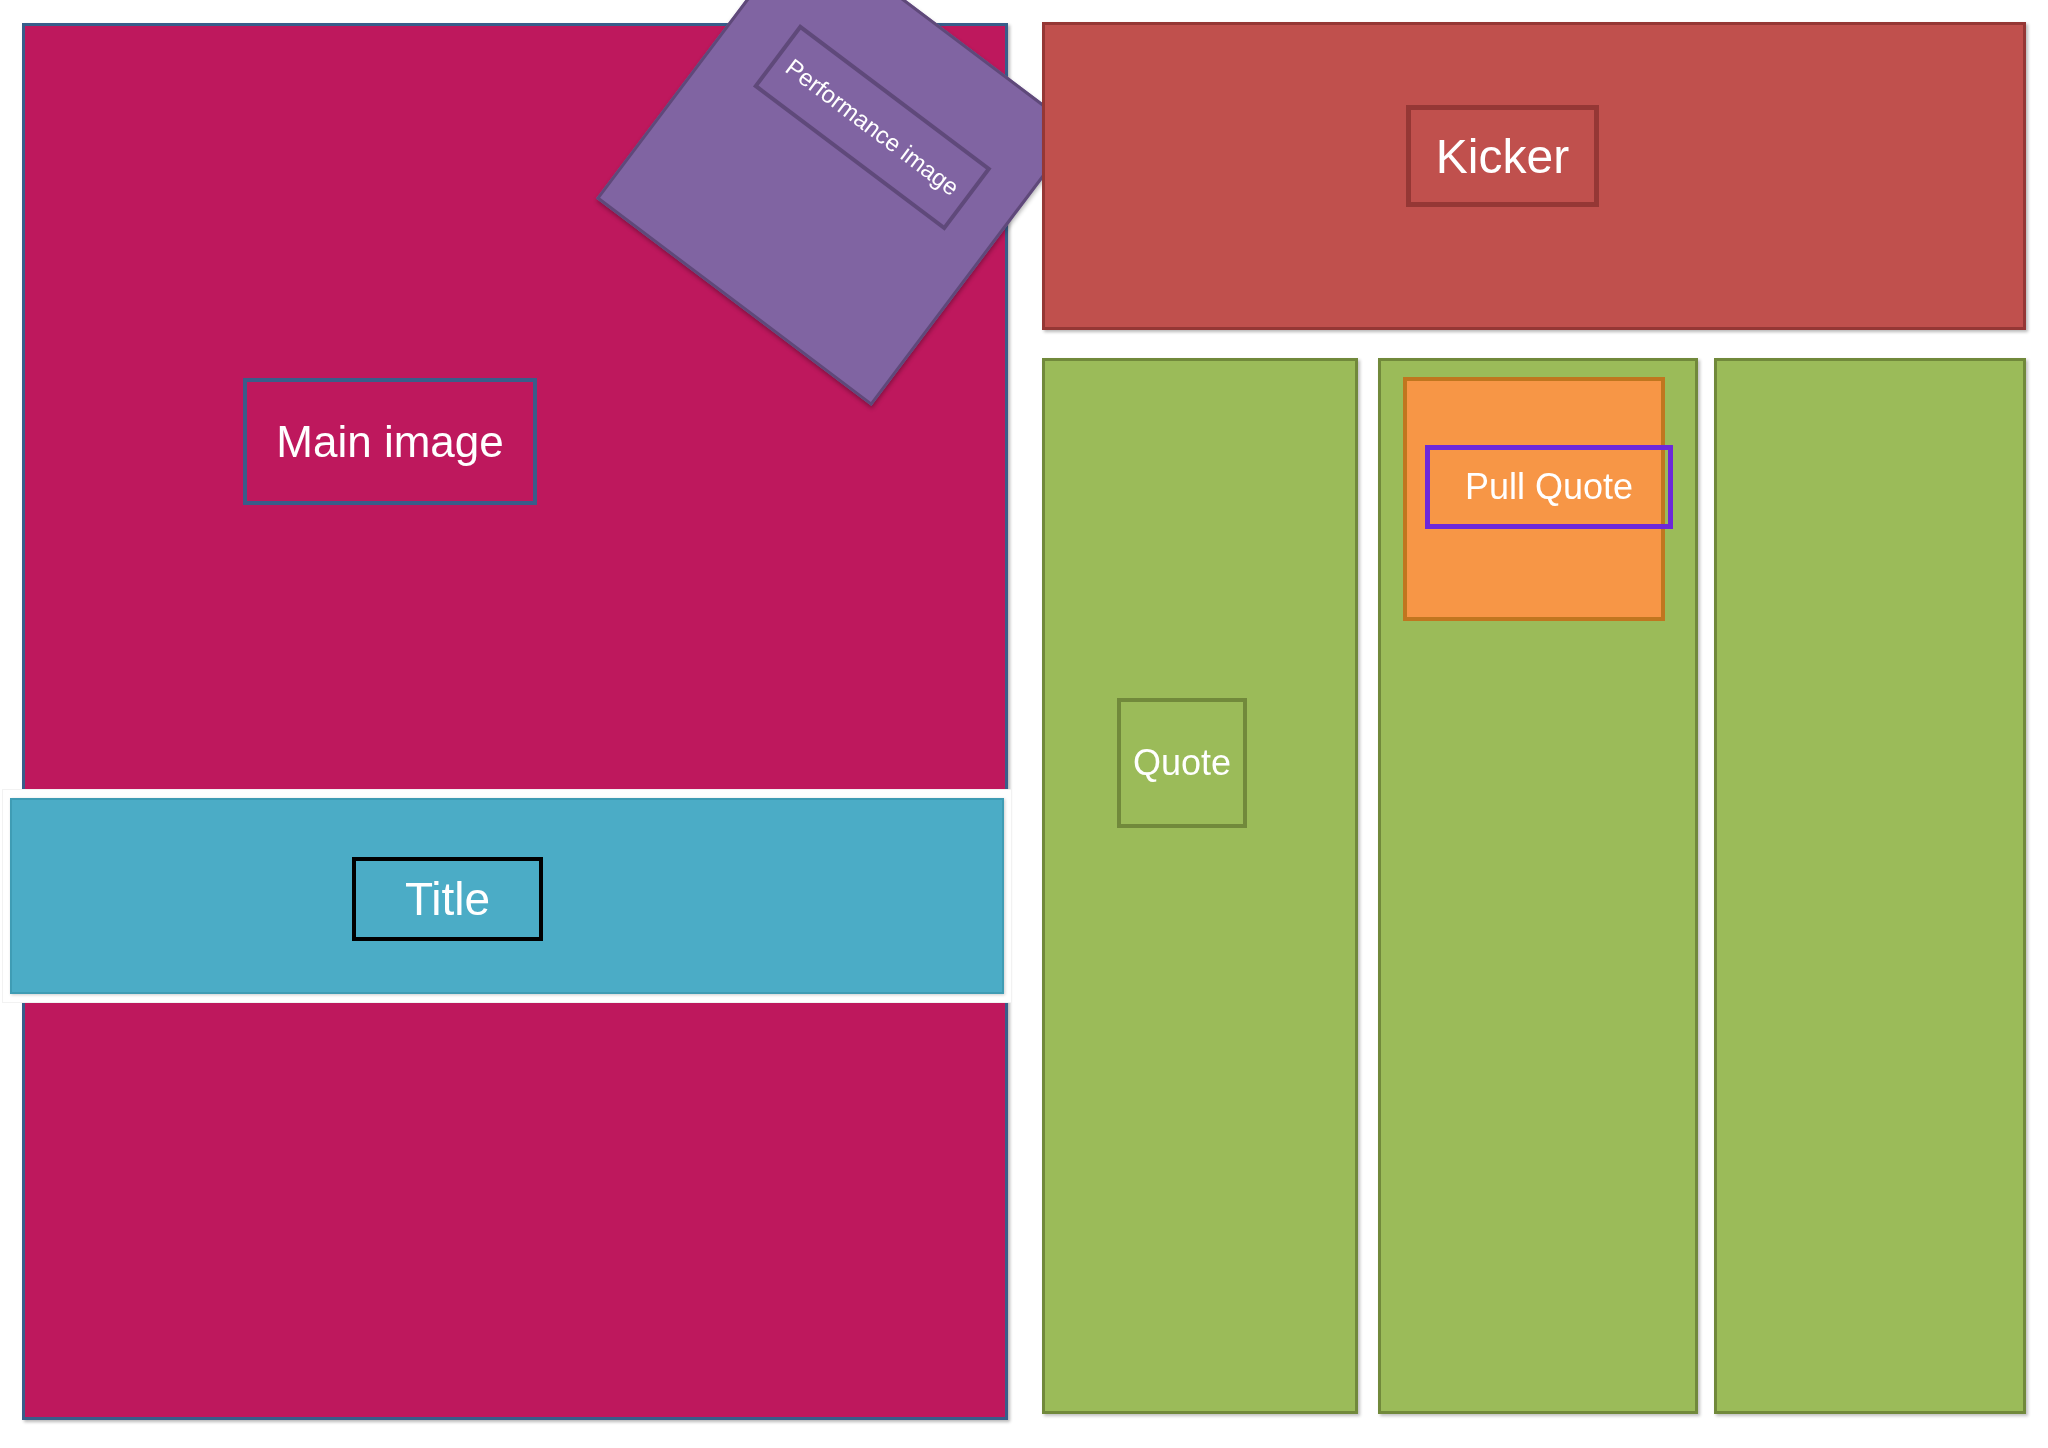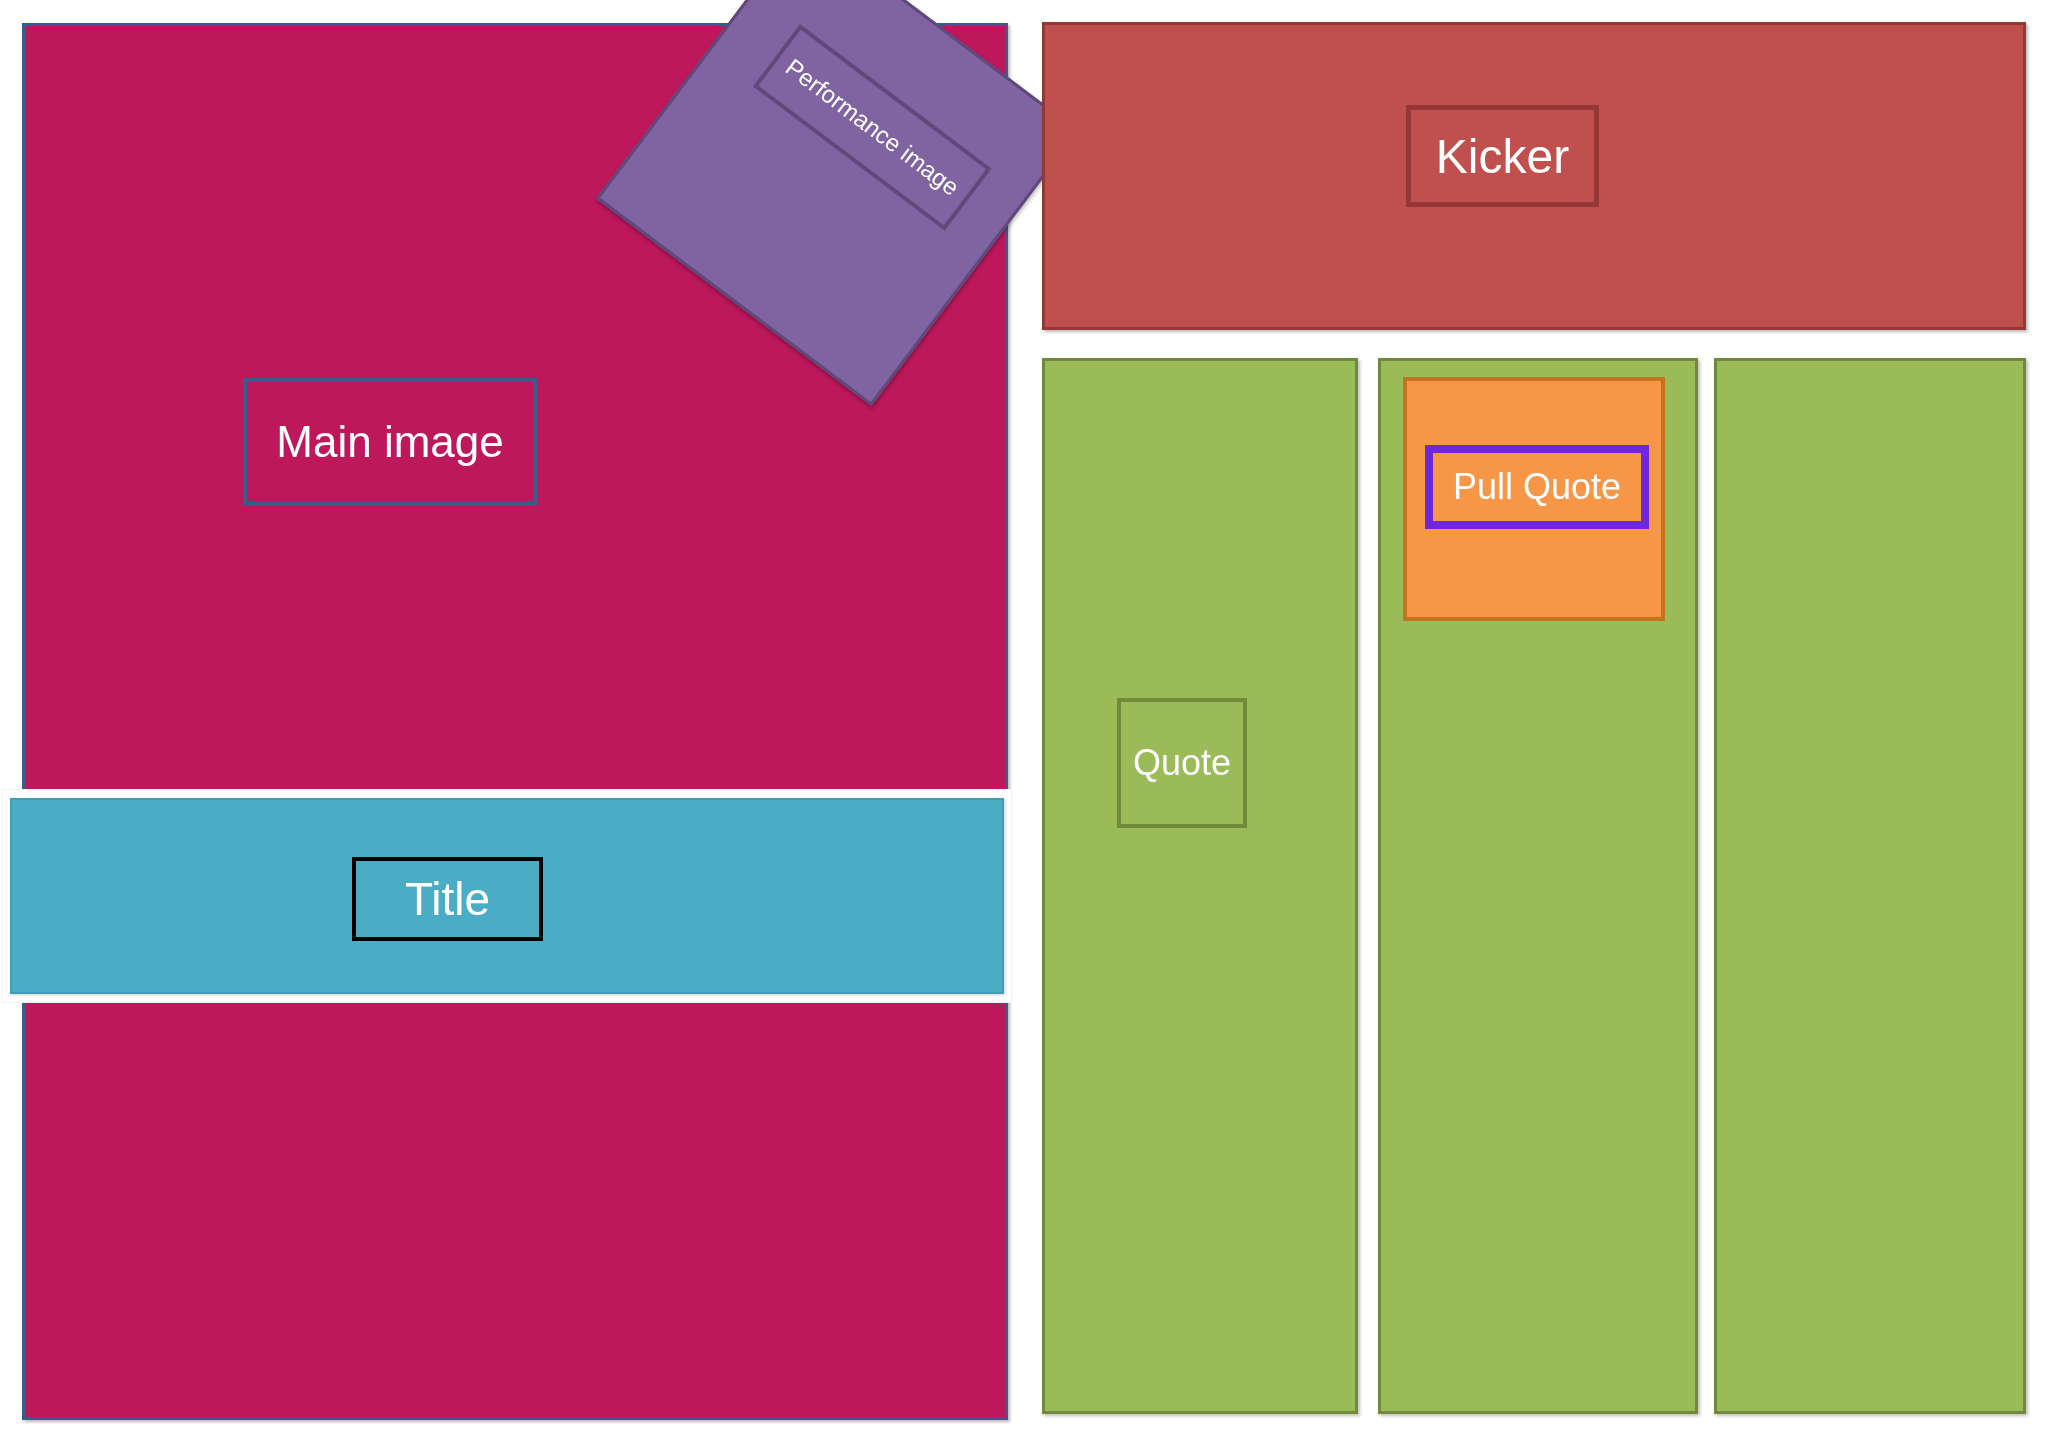--- a/index.html
+++ b/index.html
@@ -160,23 +160,23 @@
     height: 244px;
     background: #f79646;
     border: 4px solid #c0761f;
     display: flex;
     align-items: center;
     justify-content: center;
   }
   #pull-quote-chip {
     left: 18px;
     top: 64px;
-    width: 224px;
+    width: 248px;
     height: 84px;
-    border: 8px solid #6d28d9;
+    border: 5px solid #6d28d9;
     font-size: 36px;
   }
 </style>
 </head>
 <body>
 
 <div id="canvas">
 
   <div class="block" id="main-image-block">
     <div class="chip" id="main-image-chip">

